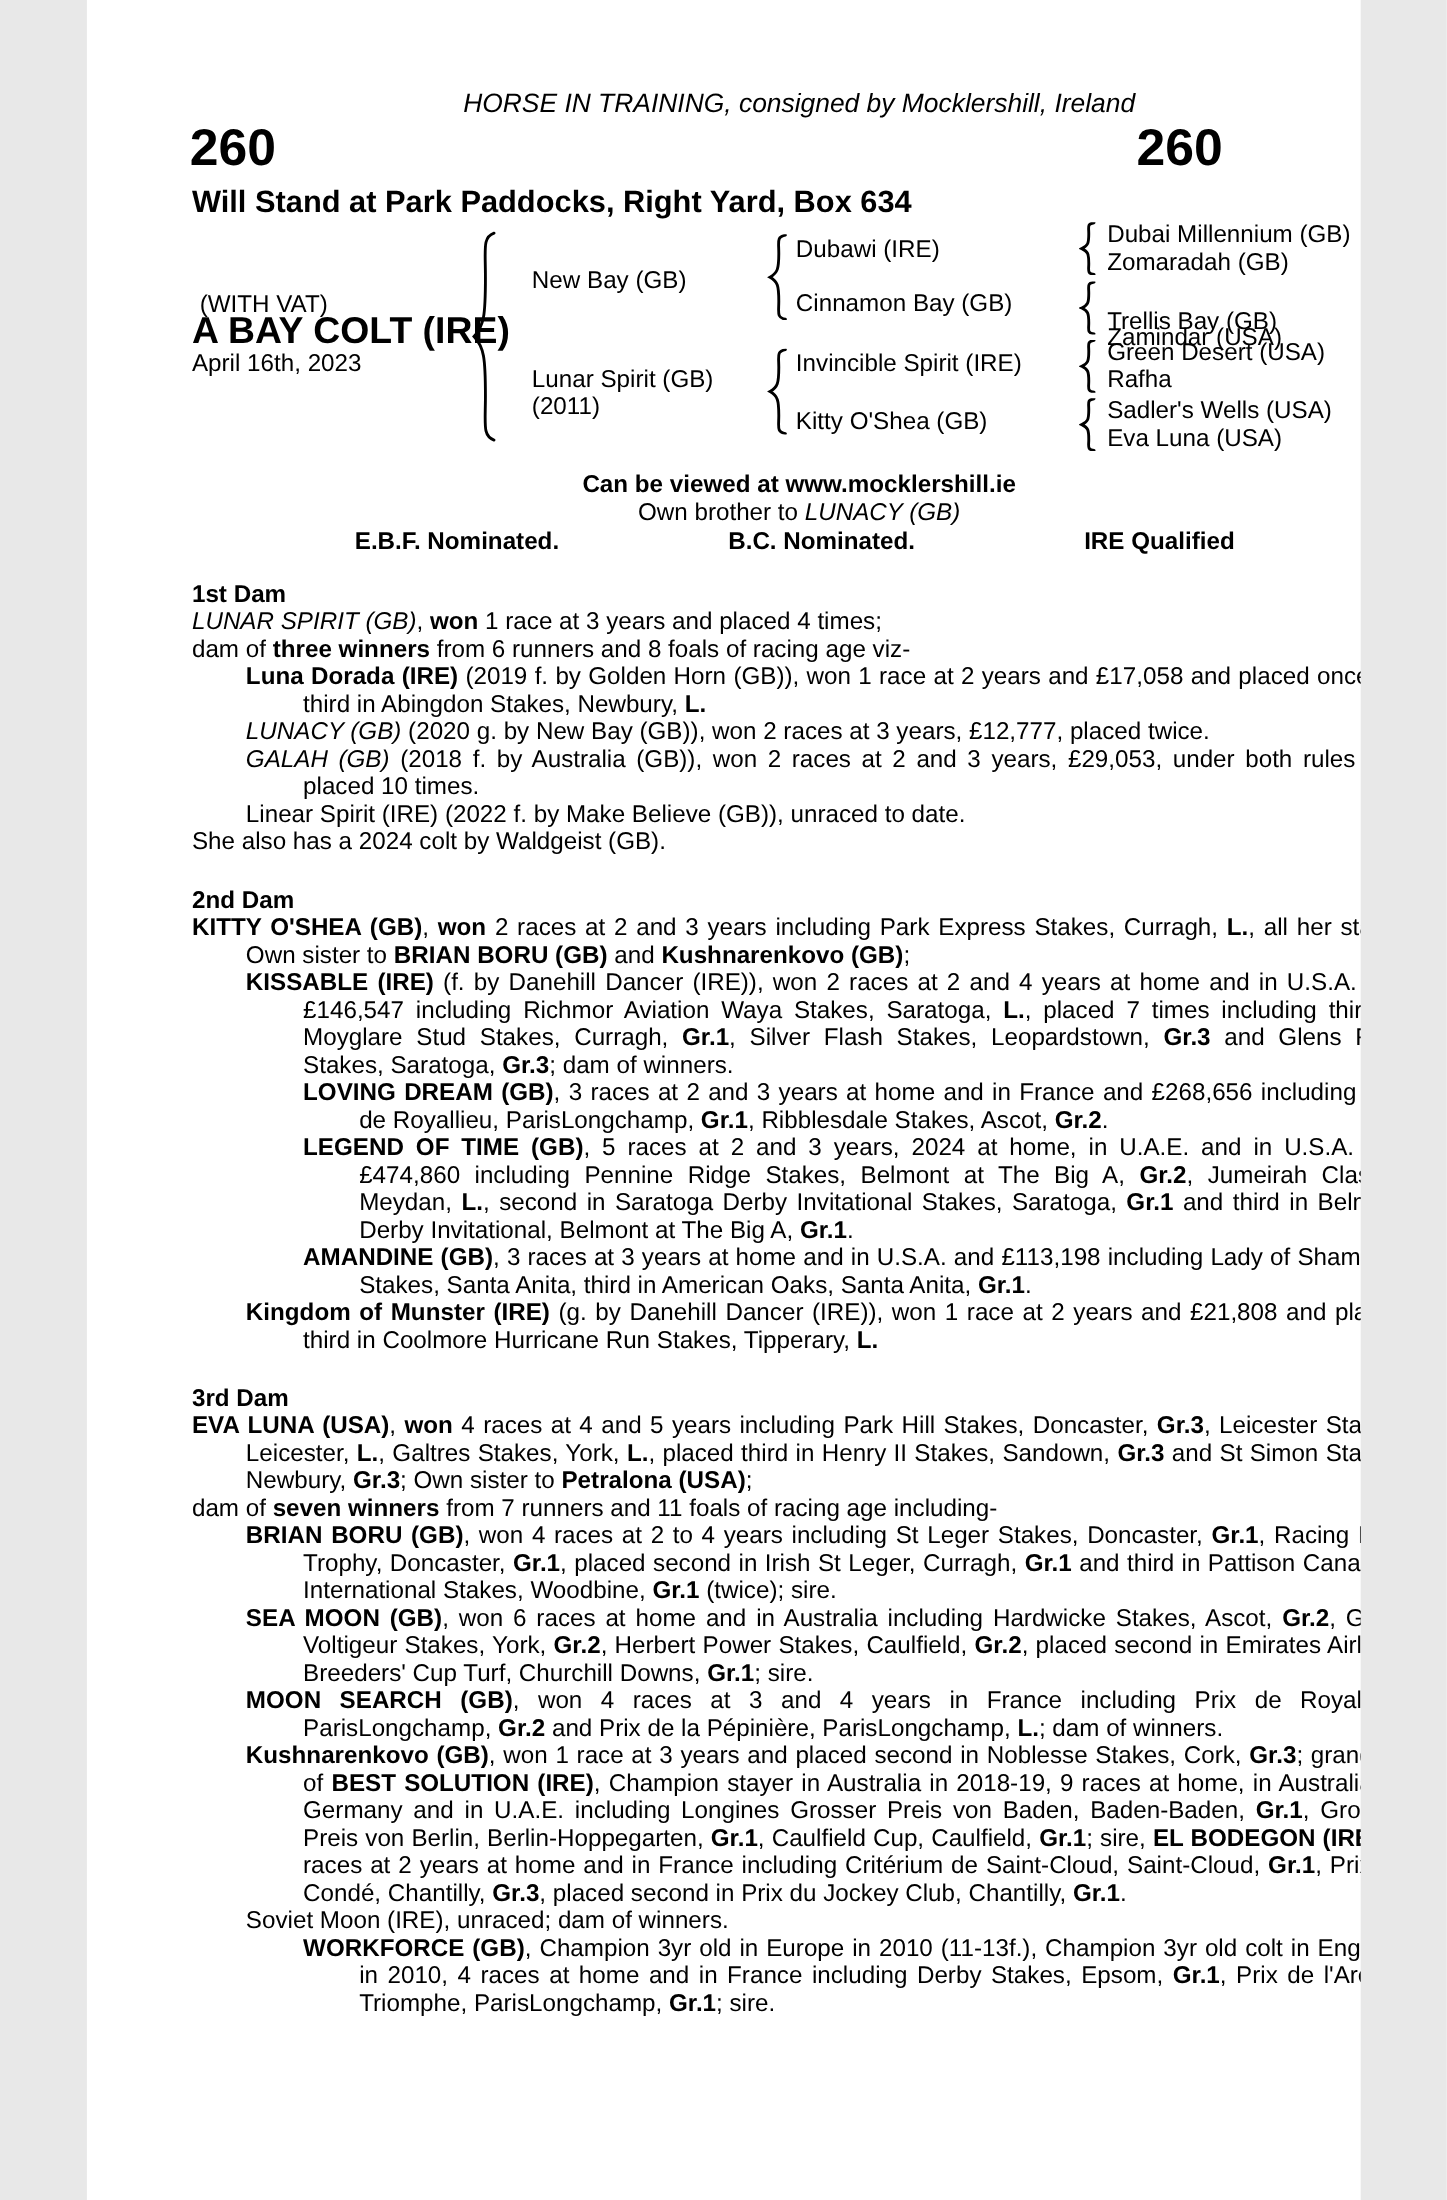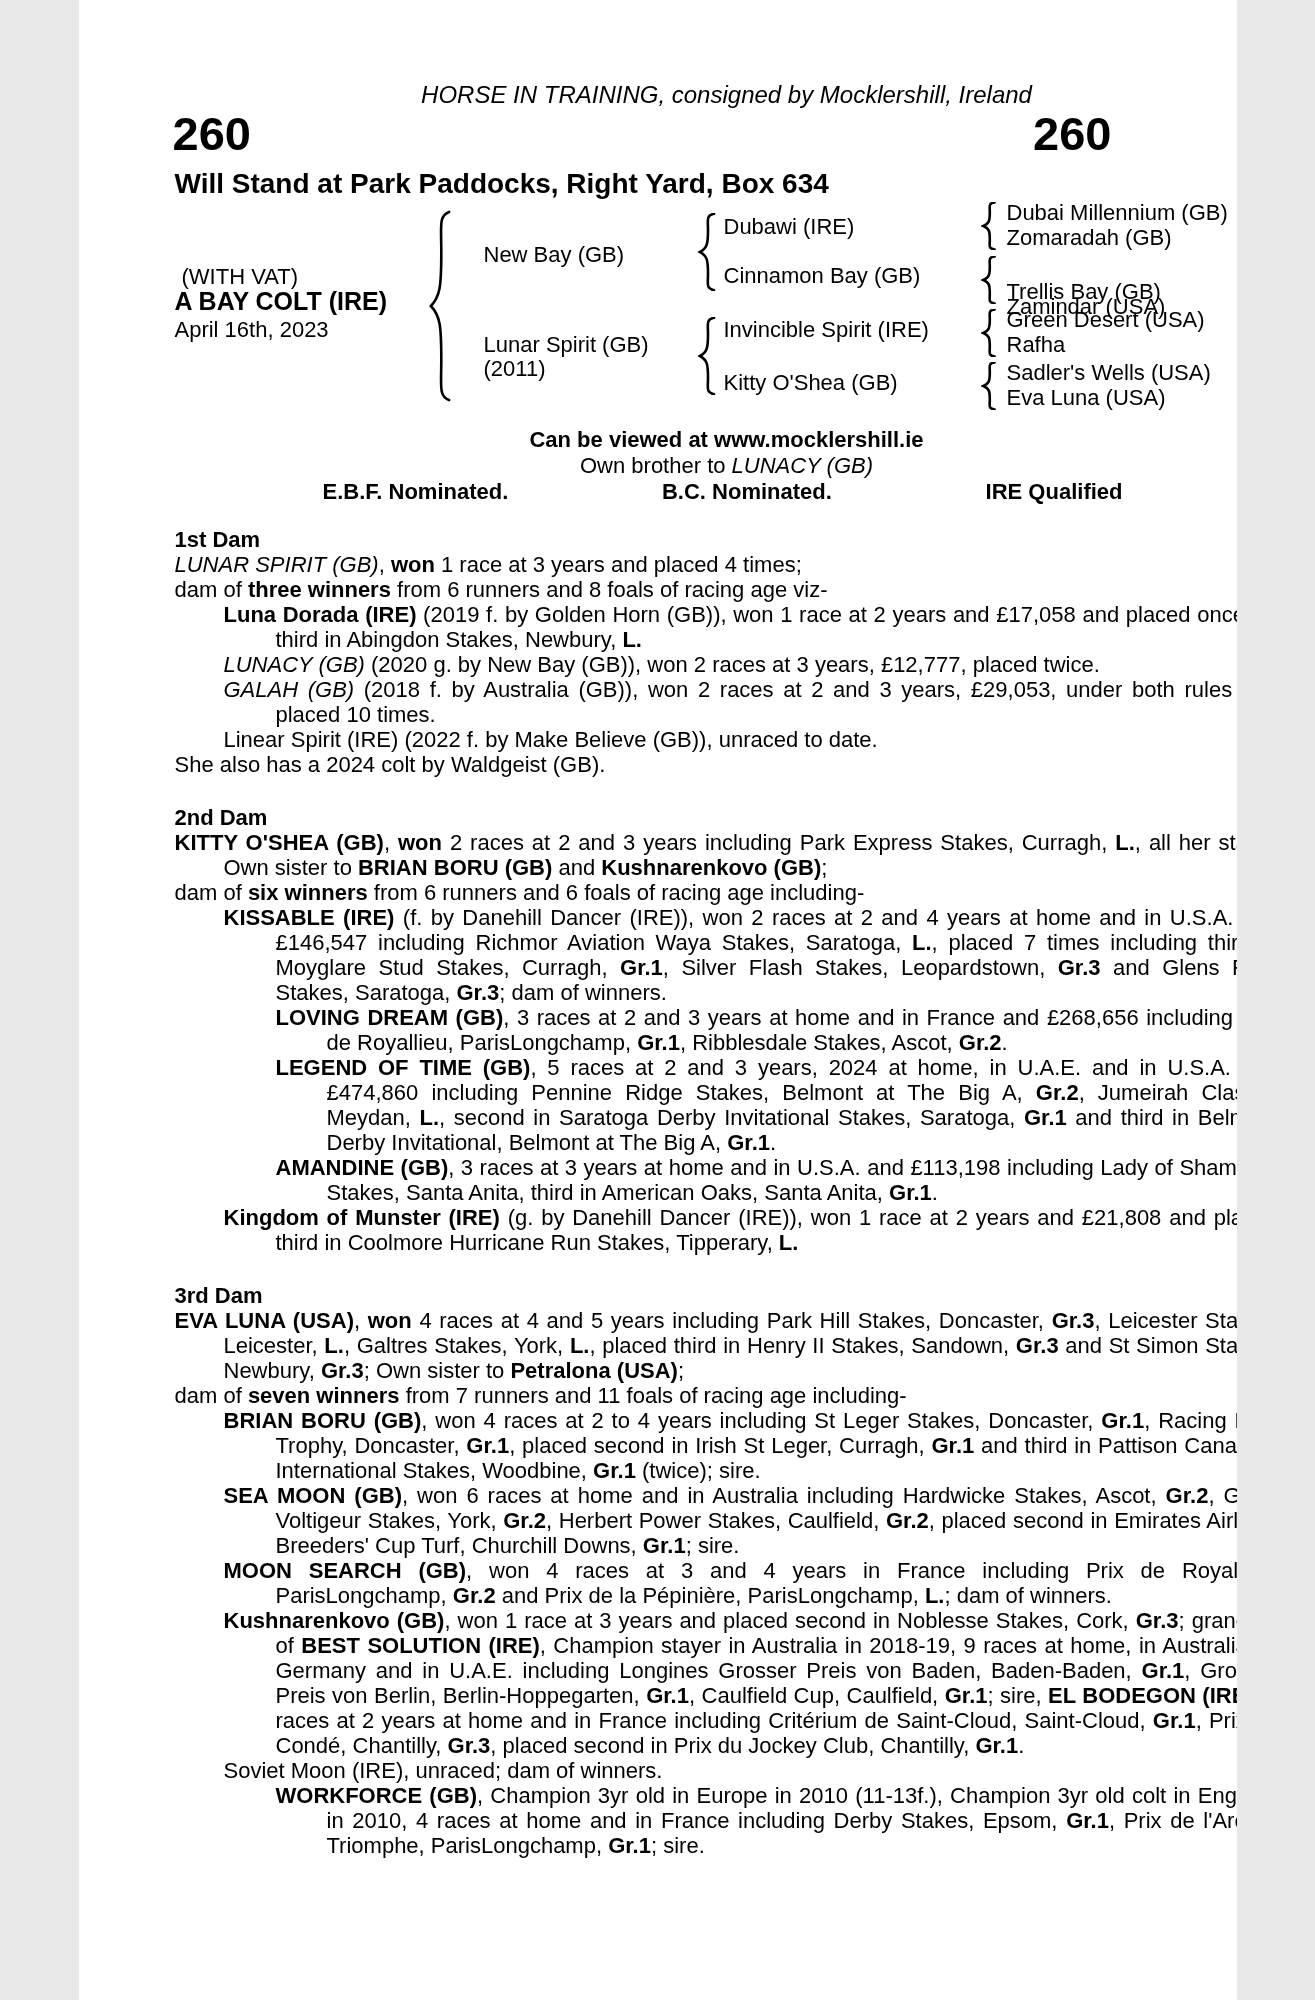--- a/index.html
+++ b/index.html
@@ -22,21 +22,21 @@
   .consignor{top:82px;left:96px;width:1104px;text-align:center;font-style:italic;font-size:24px;white-space:nowrap;}
   .lot{top:110px;font-size:47px;font-weight:bold;line-height:1;}
   .lot-left{left:94px;}
   .lot-right{right:125px;}
   .standline{top:171px;left:96px;font-weight:bold;font-size:28px;white-space:nowrap;}
 
   
   #pedigree{position:absolute;top:0;left:0;width:1315px;height:430px;}
   .ped-text{position:absolute;white-space:nowrap;line-height:24px;}
   .vat{top:265px;left:103px;}
-  .horse-name{top:289px;left:96px;font-weight:bold;font-size:25px;}
+  .horse-name{top:289px;left:96px;font-weight:bold;font-size:34px;}
   .foal-date{top:318px;left:96px;}
   .brace{position:absolute;}
   .brace svg{display:block;width:100%;height:100%;}
 
   
   .notice-viewing{top:427px;left:96px;width:1104px;text-align:center;font-weight:bold;}
   .notice-brother{top:453px;left:96px;width:1104px;text-align:center;}
   .noms{top:479px;left:244px;width:800px;display:flex;justify-content:space-between;font-weight:bold;white-space:nowrap;gap:44px;}
 
   
@@ -130,21 +130,20 @@
         <p class="i0"><span>dam of </span><span class="b">three winners</span><span> from 6 runners and 8 foals of racing age viz-</span></p>
         <p class="i1"><span class="b">Luna Dorada (IRE)</span><span> (2019 f. by Golden Horn (GB)), won 1 race at 2 years and £17,058 and placed once viz third in Abingdon Stakes, Newbury, </span><span class="b">L.</span></p>
         <p class="i1"><span class="i">LUNACY (GB)</span><span> (2020 g. by New Bay (GB)), won 2 races at 3 years, £12,777, placed twice.</span></p>
         <p class="i1"><span class="i">GALAH (GB)</span><span> (2018 f. by Australia (GB)), won 2 races at 2 and 3 years, £29,053, under both rules and placed 10 times.</span></p>
         <p class="i1"><span>Linear Spirit (IRE) (2022 f. by Make Believe (GB)), unraced to date.</span></p>
         <p class="i0"><span>She also has a 2024 colt by Waldgeist (GB).</span></p>
       </div>
       <div class="section">
         <p class="dam-heading">2nd Dam</p>
         <p class="i0"><span class="b">KITTY O'SHEA (GB)</span><span>, </span><span class="b">won</span><span> 2 races at 2 and 3 years including Park Express Stakes, Curragh, </span><span class="b">L.</span><span>, all her starts; Own sister to </span><span class="b">BRIAN BORU (GB)</span><span> and </span><span class="b">Kushnarenkovo (GB)</span><span>;</span></p>
-        <p class="i0"><span>dam of </span><span class="b">six winners</span><span> from 6 runners and 6 foals of racing age including-</span></p>
         <p class="i1"><span class="b">KISSABLE (IRE)</span><span> (f. by Danehill Dancer (IRE)), won 2 races at 2 and 4 years at home and in U.S.A. and £146,547 including Richmor Aviation Waya Stakes, Saratoga, </span><span class="b">L.</span><span>, placed 7 times including third in Moyglare Stud Stakes, Curragh, </span><span class="b">Gr.1</span><span>, Silver Flash Stakes, Leopardstown, </span><span class="b">Gr.3</span><span> and Glens Falls Stakes, Saratoga, </span><span class="b">Gr.3</span><span>; dam of winners.</span></p>
         <p class="i2"><span class="b">LOVING DREAM (GB)</span><span>, 3 races at 2 and 3 years at home and in France and £268,656 including Prix de Royallieu, ParisLongchamp, </span><span class="b">Gr.1</span><span>, Ribblesdale Stakes, Ascot, </span><span class="b">Gr.2</span><span>.</span></p>
         <p class="i2"><span class="b">LEGEND OF TIME (GB)</span><span>, 5 races at 2 and 3 years, 2024 at home, in U.A.E. and in U.S.A. and £474,860 including Pennine Ridge Stakes, Belmont at The Big A, </span><span class="b">Gr.2</span><span>, Jumeirah Classic, Meydan, </span><span class="b">L.</span><span>, second in Saratoga Derby Invitational Stakes, Saratoga, </span><span class="b">Gr.1</span><span> and third in Belmont Derby Invitational, Belmont at The Big A, </span><span class="b">Gr.1</span><span>.</span></p>
         <p class="i2"><span class="b">AMANDINE (GB)</span><span>, 3 races at 3 years at home and in U.S.A. and £113,198 including Lady of Shamrock Stakes, Santa Anita, third in American Oaks, Santa Anita, </span><span class="b">Gr.1</span><span>.</span></p>
         <p class="i1"><span class="b">Kingdom of Munster (IRE)</span><span> (g. by Danehill Dancer (IRE)), won 1 race at 2 years and £21,808 and placed third in Coolmore Hurricane Run Stakes, Tipperary, </span><span class="b">L.</span></p>
       </div>
       <div class="section">
         <p class="dam-heading">3rd Dam</p>
         <p class="i0"><span class="b">EVA LUNA (USA)</span><span>, </span><span class="b">won</span><span> 4 races at 4 and 5 years including Park Hill Stakes, Doncaster, </span><span class="b">Gr.3</span><span>, Leicester Stakes, Leicester, </span><span class="b">L.</span><span>, Galtres Stakes, York, </span><span class="b">L.</span><span>, placed third in Henry II Stakes, Sandown, </span><span class="b">Gr.3</span><span> and St Simon Stakes, Newbury, </span><span class="b">Gr.3</span><span>; Own sister to </span><span class="b">Petralona (USA)</span><span>;</span></p>
         <p class="i0"><span>dam of </span><span class="b">seven winners</span><span> from 7 runners and 11 foals of racing age including-</span></p>

